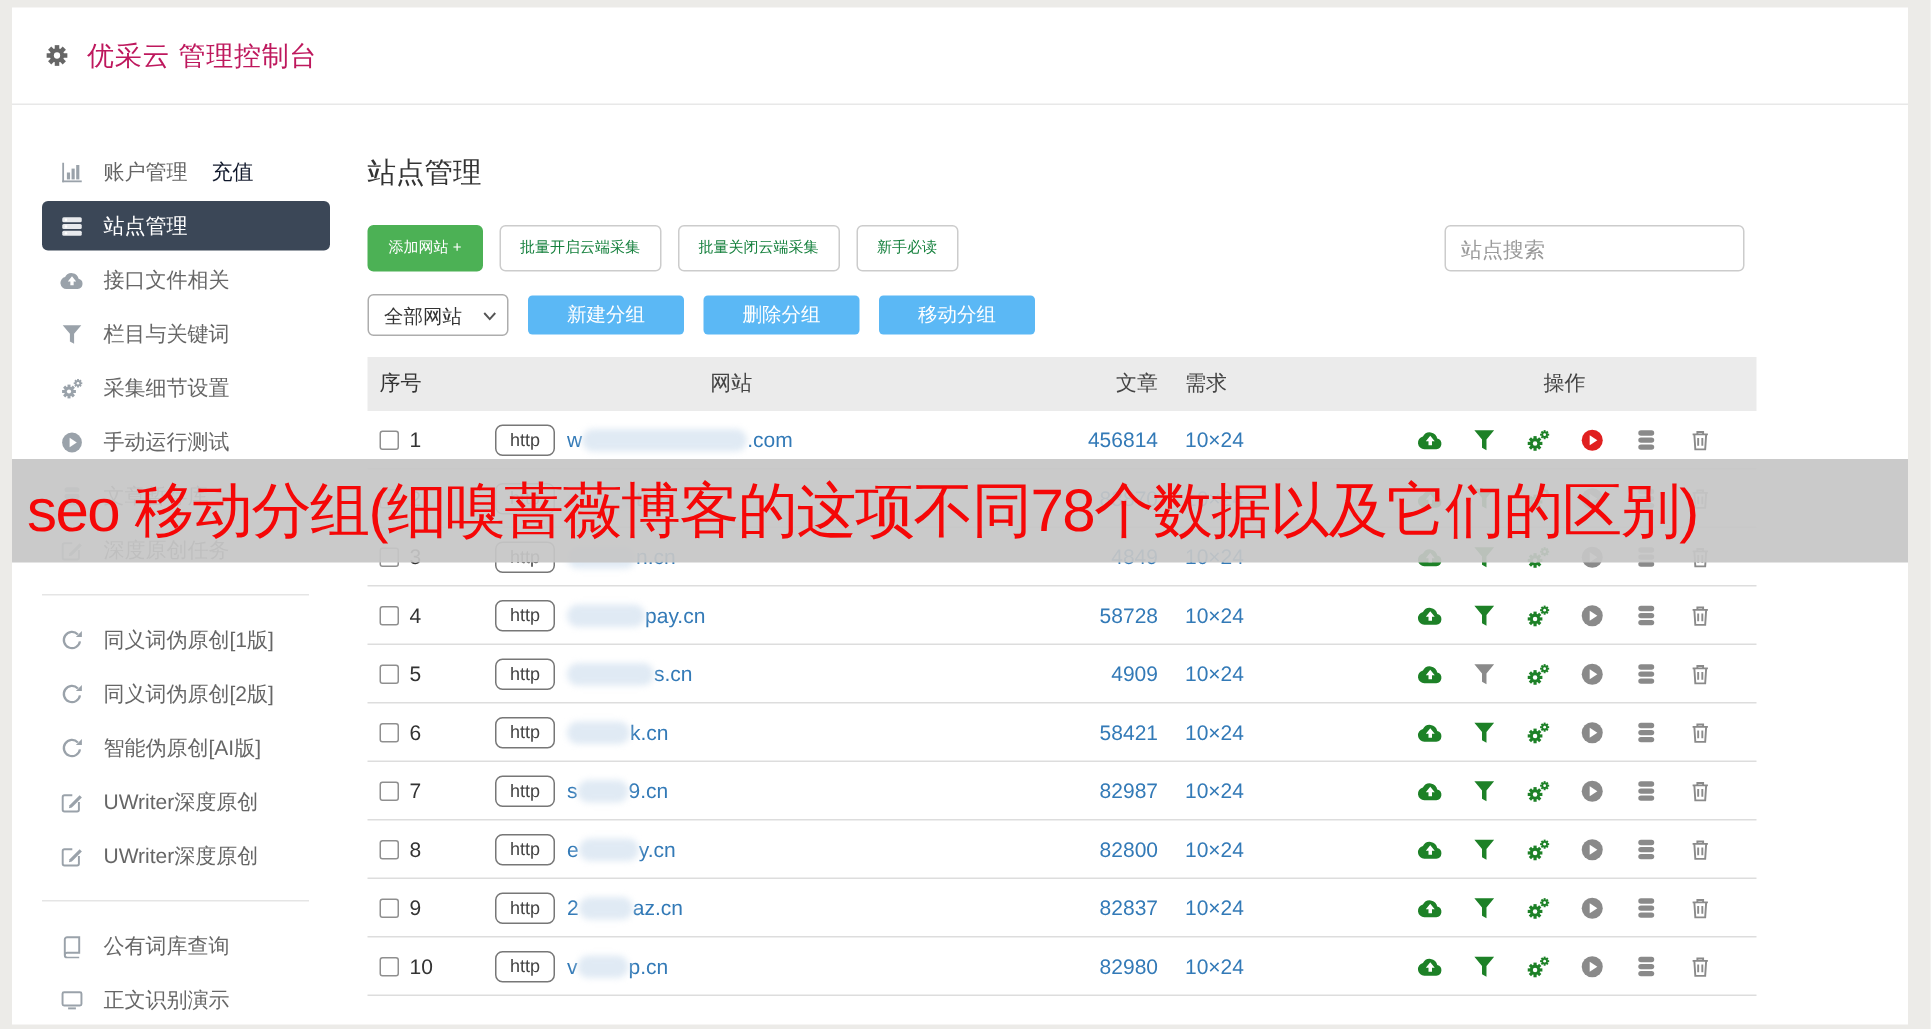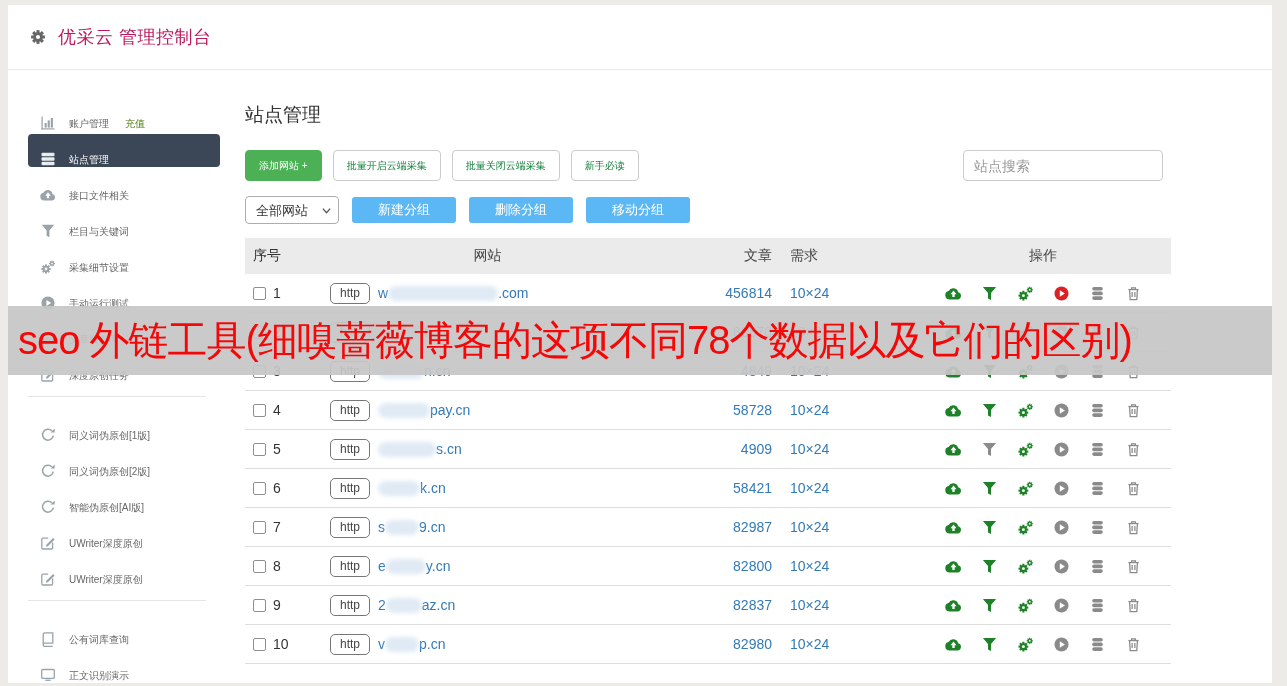--- a/index.html
+++ b/index.html
@@ -10,25 +10,25 @@
 
   
   .topbar { height:65px; border-bottom:1px solid #e8e8e8; display:flex; align-items:center; gap:11px; padding-left:21px; }
   .topbar .app-title { font-size:18px; color:#be185d; letter-spacing:.5px; }
   .topbar .icon { color:#555; display:flex; }
 
   .content { display:flex; height:612px; }
 
   
   .sidebar { width:212px; flex-shrink:0; padding:28px 0 0 20px; }
-  .side-item { height:33px; margin-bottom:3px; display:flex; align-items:flex-end; gap:13px; padding:0 12px; border-radius:4px; color:#666; font-size:10px; cursor:pointer; white-space:nowrap; }
+  .side-item { height:33px; margin-bottom:3px; display:flex; align-items:center; gap:13px; padding:0 12px; border-radius:4px; color:#666; font-size:14px; cursor:pointer; white-space:nowrap; }
   .side-item .icon { width:16px; height:16px; color:#9aa2aa; flex-shrink:0; display:flex; }
   .side-item.active { background:#3b4757; color:#fff; }
   .side-item.active .icon { color:#e8eaed; }
-  .side-item .extra { color:#4d7c0f; margin-left:3px; }
+  .side-item .extra { color:#0f172a; margin-left:3px; }
   .side-divider { height:1px; background:#e5e5e5; margin:13px 14px 13px 0; }
 
   
   .main { flex:1; padding:32px 0 0 25px; position:relative; }
   .page-title { font-size:19px; font-weight:500; color:#333; margin-bottom:22px; }
 
   .toolbar { display:flex; align-items:center; gap:11px; margin-bottom:15px; width:1027px; }
   .btn { font-size:10px; border-radius:4px; padding:0 13px; height:31px; line-height:29px; cursor:pointer; border:1px solid transparent; background:#fff; white-space:nowrap; }
   .btn-green { background:#4cb155; border-color:#4cb155; color:#fff; }
   .btn-plain { border-color:#ccc; color:#15803d; }
@@ -985,15 +985,15 @@
                   </span>
                 </div>
               </div>
             </div>
         </div>
       </div>
     </div>
   </div>
 
   <div class="banner">
-    <span class="banner-text">seo 外链工具(细嗅蔷薇博客的这项不同78个数据以及它们的区别)</span>
+    <span class="banner-text">seo 移动分组(细嗅蔷薇博客的这项不同78个数据以及它们的区别)</span>
   </div>
 </div>
 
 </body></html>

